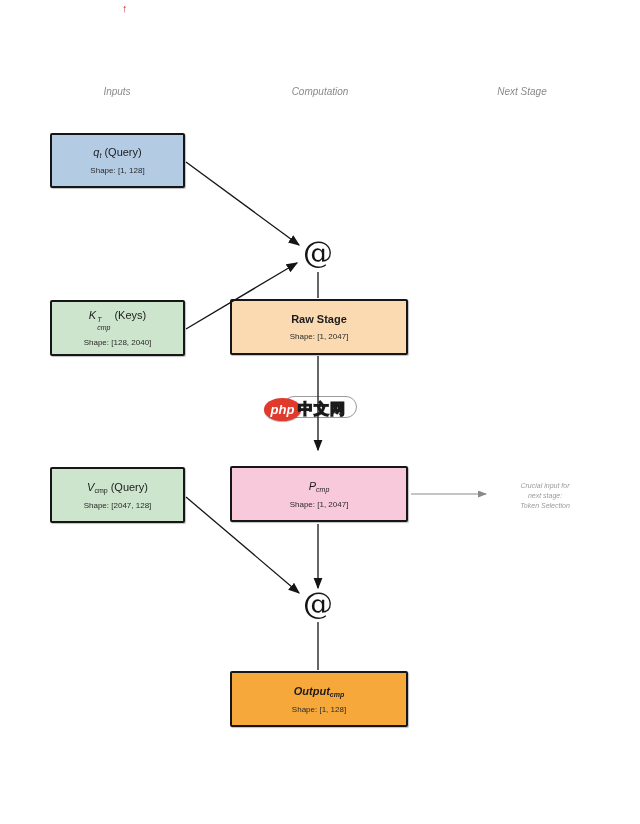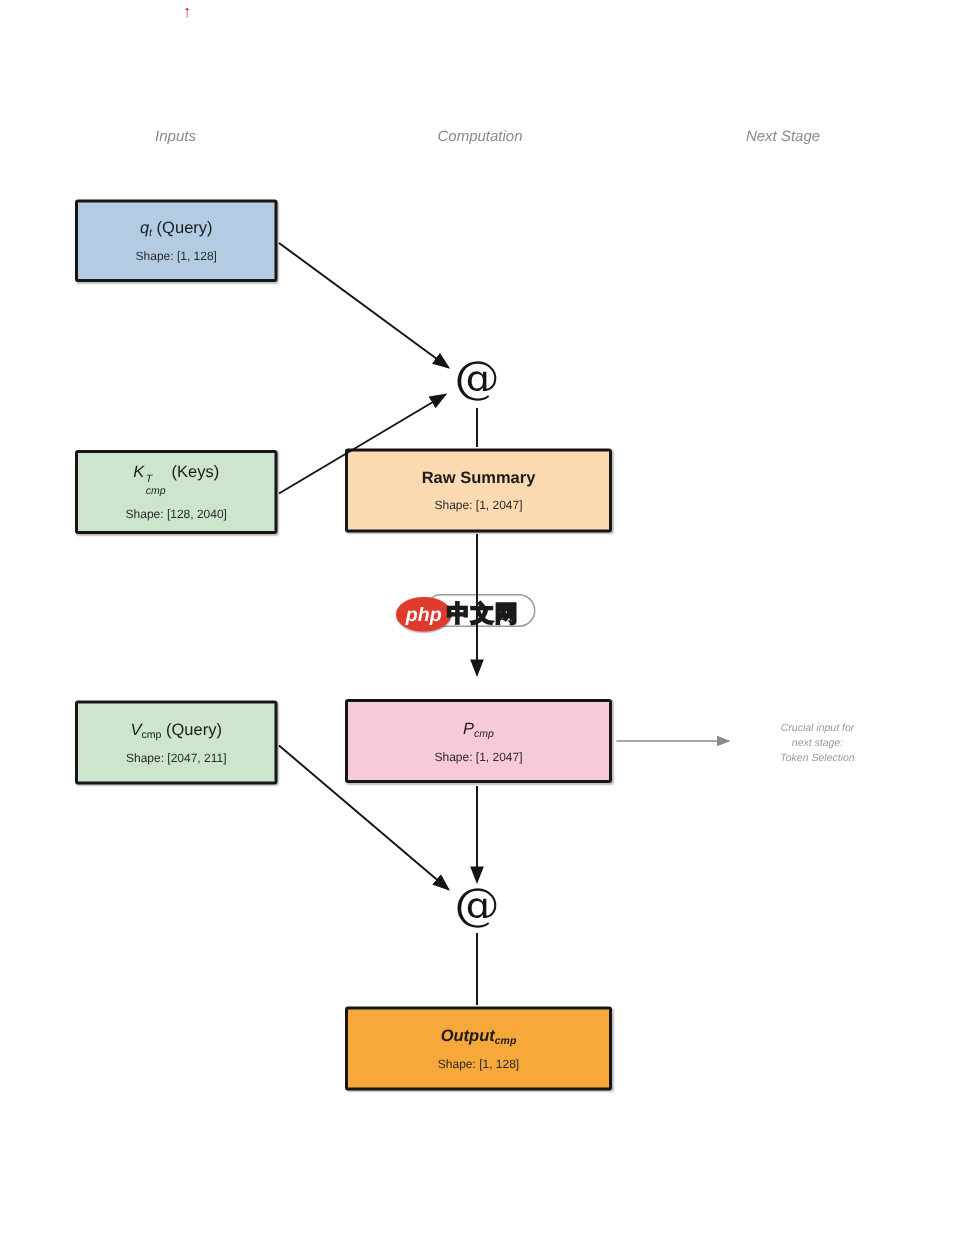--- a/index.html
+++ b/index.html
@@ -105,36 +105,36 @@
 
   <div class="node" style="left: 50px; top: 300px; width: 135px; height: 56px; background-color: rgb(205, 228, 205);">
     <div class="node-label"><span class="mathvar">K</span><span class="supsub">
           <sup class="mathvar">T</sup>
           <sub class="mathvar">cmp</sub>
         </span><span> (Keys)</span></div>
     <div class="node-shape">Shape: [128, 2040]</div>
   </div>
 
   <div class="node" style="left: 230px; top: 299px; width: 178px; height: 56px; background-color: rgb(251, 217, 177);">
-    <div class="node-label label-bold">Raw Summary</div>
+    <div class="node-label label-bold">Raw Stage</div>
     <div class="node-shape">Shape: [1, 2047]</div>
   </div>
 
   <div class="matmul" style="left:300px;top:238px;">@</div>
 
   <div class="pill"></div>
 
   <div class="watermark">
     <div class="wm-badge" style="background-color: rgb(223, 58, 44);">php</div>
     <div class="wm-text">中文网</div>
   </div>
 
   <div class="node" style="left: 50px; top: 467px; width: 135px; height: 56px; background-color: rgb(205, 228, 205);">
     <div class="node-label"><span class="mathvar">V</span><sub>cmp</sub><span> (Query)</span></div>
-    <div class="node-shape">Shape: [2047, 211]</div>
+    <div class="node-shape">Shape: [2047, 128]</div>
   </div>
 
   <div class="node" style="left: 230px; top: 466px; width: 178px; height: 56px; background-color: rgb(248, 201, 218);">
     <div class="node-label"><span class="mathvar">P</span><sub class="mathvar">cmp</sub></div>
     <div class="node-shape">Shape: [1, 2047]</div>
   </div>
 
   <div class="note">
     <div>Crucial input for</div>
     <div>next stage:</div>

